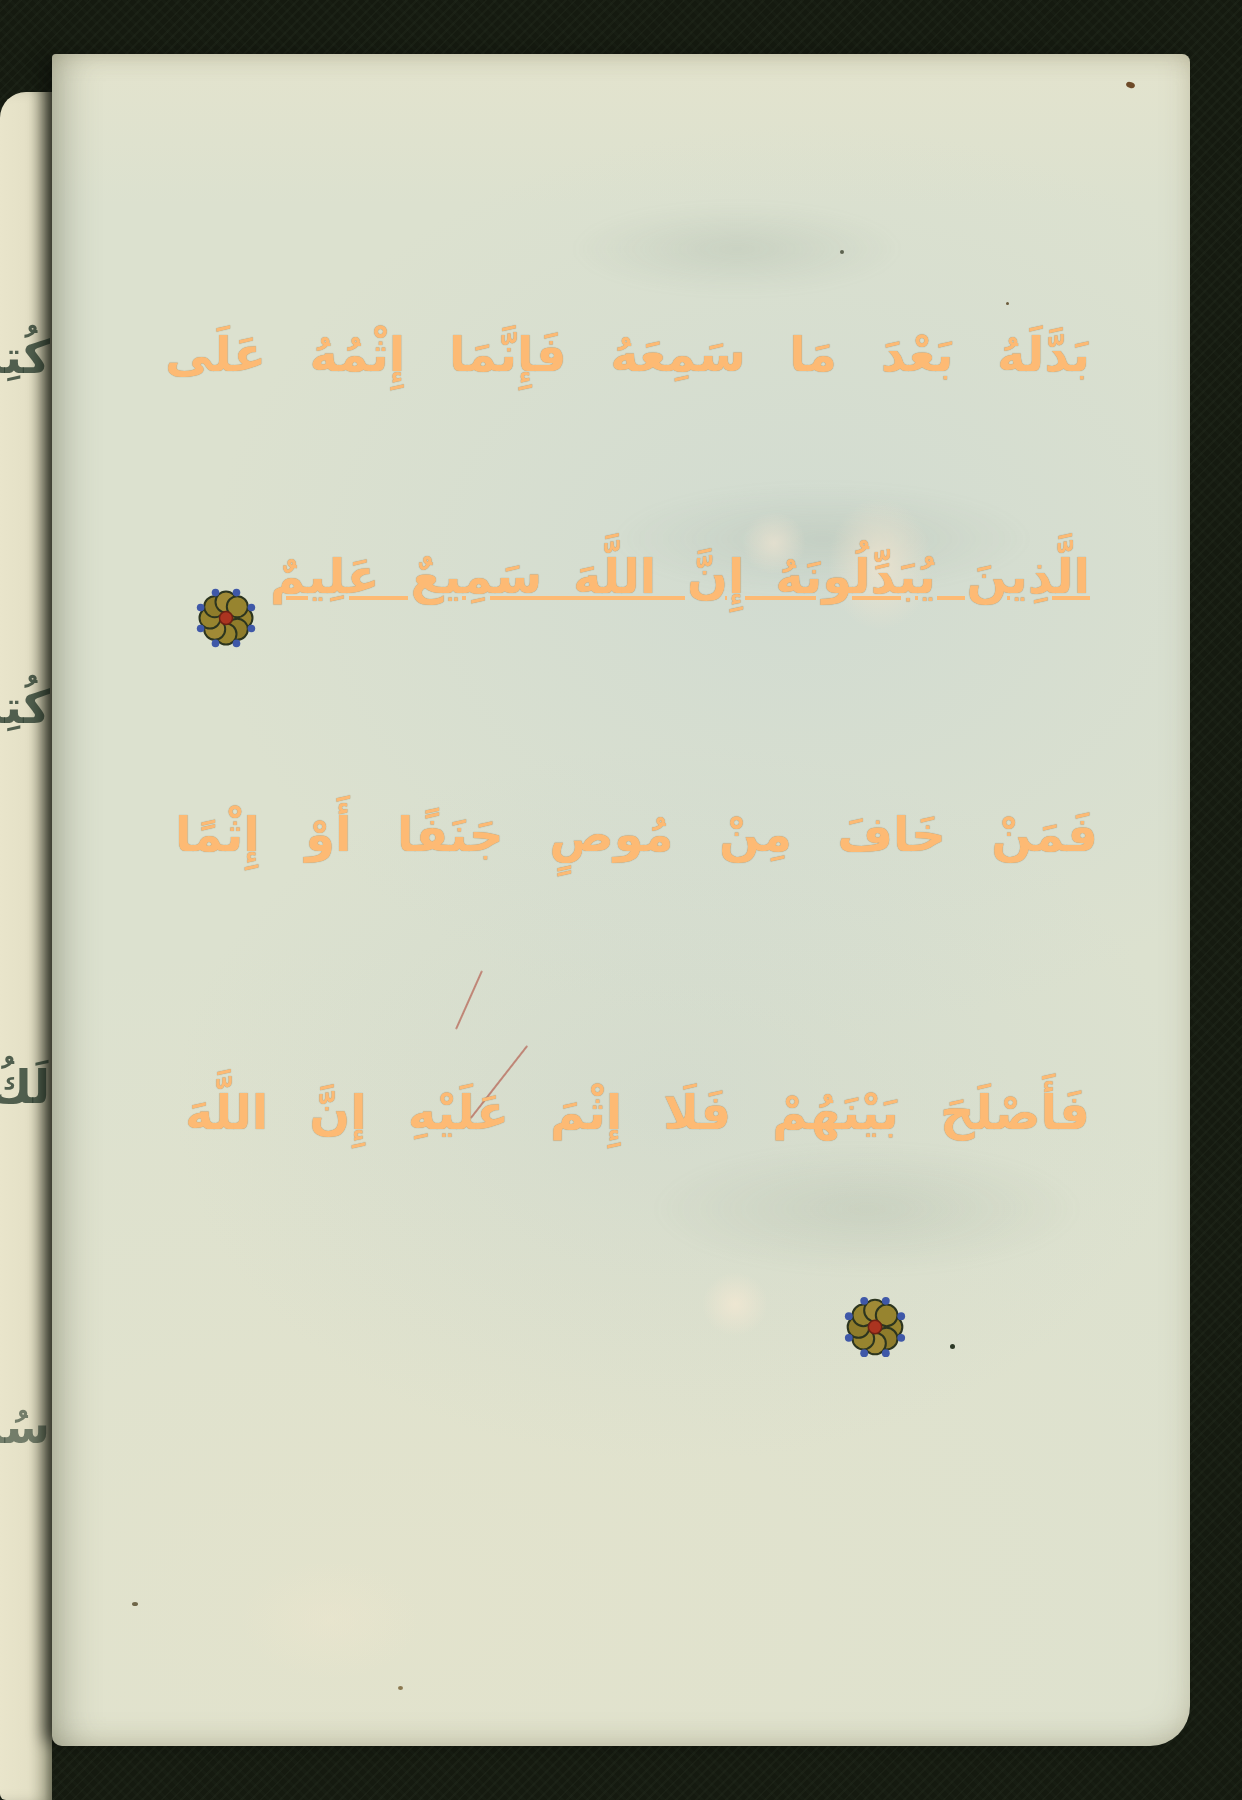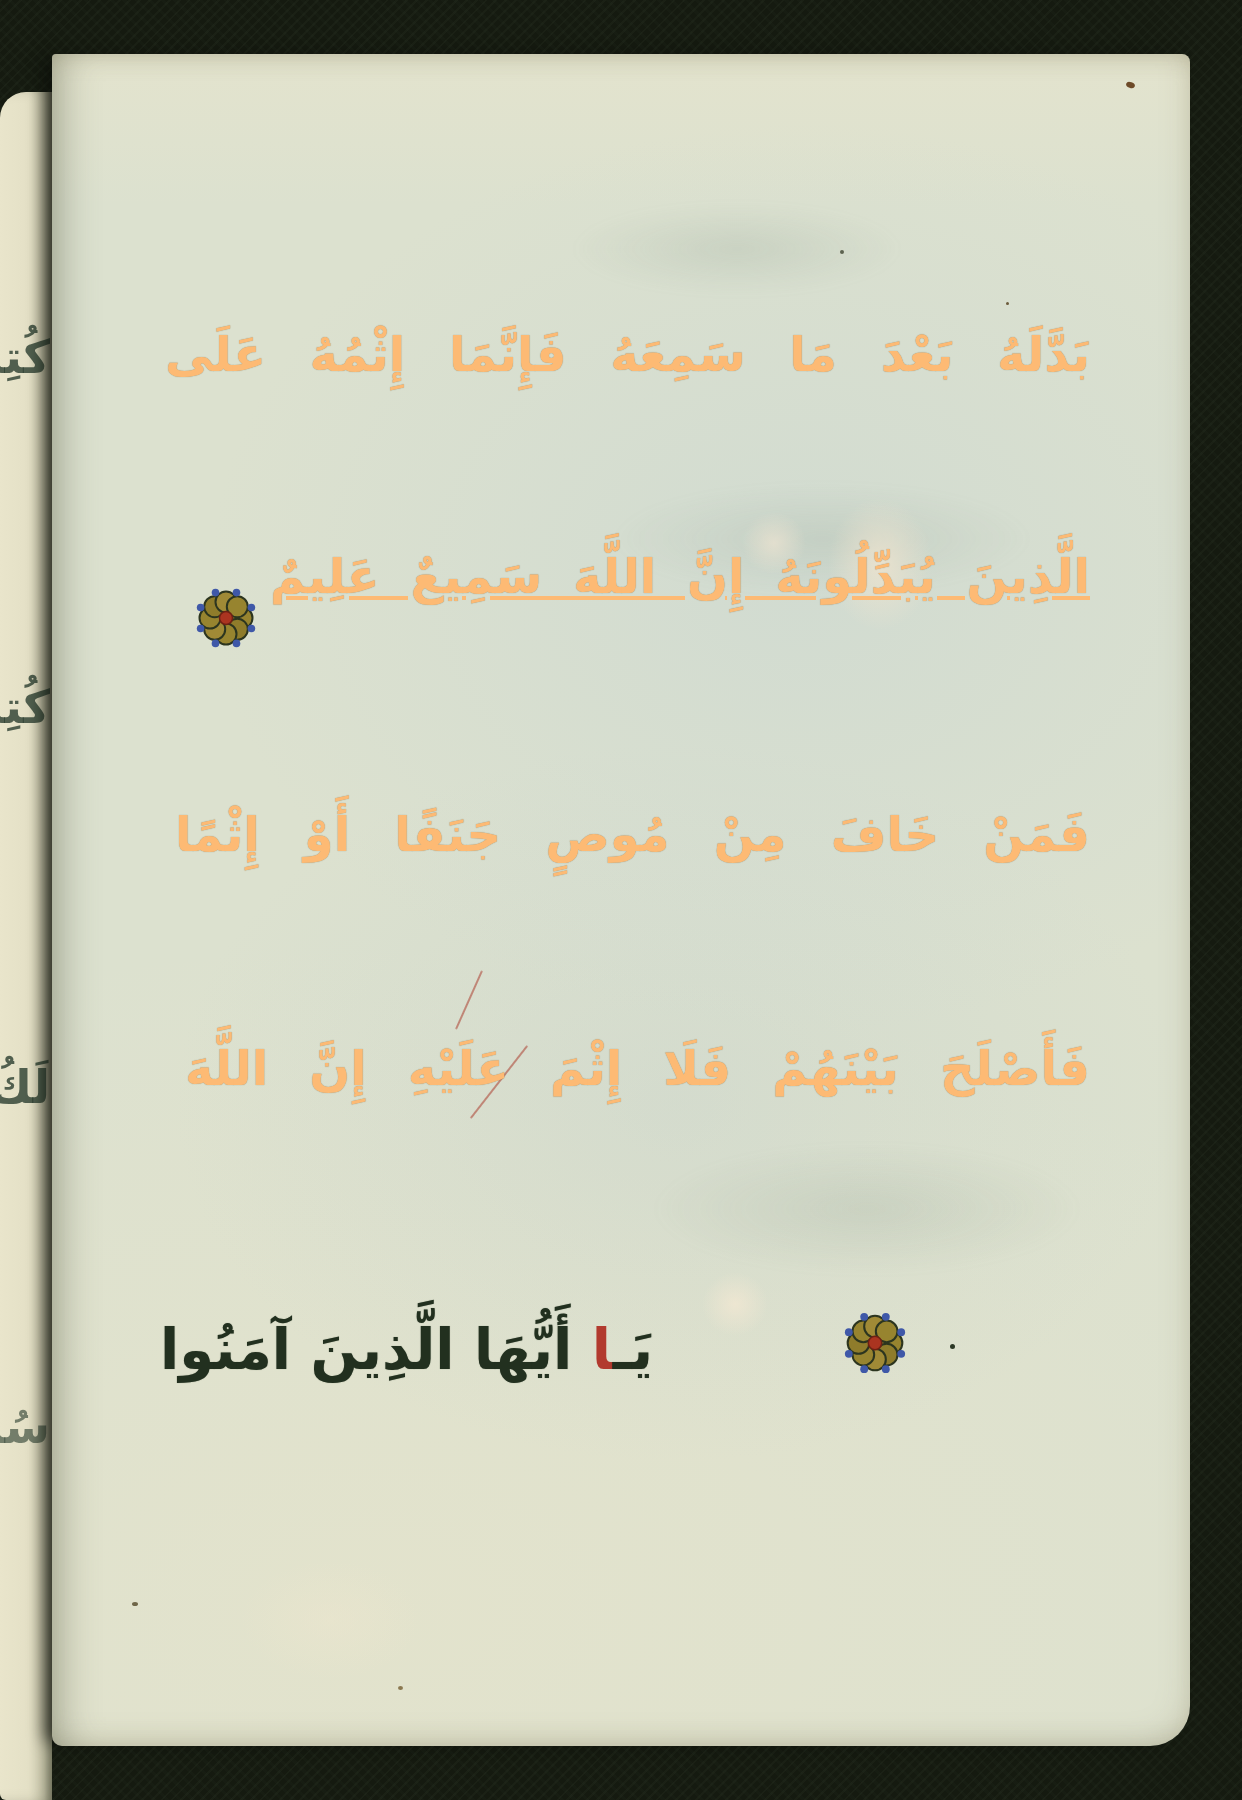--- a/index.html
+++ b/index.html
@@ -81,22 +81,22 @@
   
   .tline{
     position:absolute;direction:rtl;white-space:nowrap;
     font-weight:bold;color:#fdba74;
     text-align:justify;text-align-last:justify;
     font-size:48px;line-height:1.5;
     text-shadow:0 0 1px rgba(34,48,31,.45);
   }
   .l1{left:165px;right:152px;top:318px;}
   .l2{left:270px;right:152px;top:540px;text-decoration:underline;}
-  .l3{left:175px;right:152px;top:798px;}
-  .l4{left:185px;right:152px;top:1032px;}
+  .l3{left:175px;right:144px;top:798px;}
+  .l4{left:185px;right:152px;top:1076px;}
   .l5{
     left:160px;top:1308px;width:748px;
     display:flex;flex-direction:row;direction:rtl;
     justify-content:space-between;align-items:center;
     font-weight:bold;color:#22301f;font-size:56px;line-height:1.5;
     white-space:nowrap;text-shadow:0 0 1px rgba(34,48,31,.45);
     position:absolute;
   }
   .red-alif{color:#b23a2e;text-shadow:none;}
   .rosette{display:block;}
@@ -181,15 +181,13 @@
         <circle cx="42.5" cy="57.4" r="3.8"></circle>
       <circle cx="21.5" cy="57.4" r="3.8"></circle>
         <circle cx="6.6" cy="42.5" r="3.8"></circle>
       <circle cx="6.6" cy="21.5" r="3.8"></circle>
         <circle cx="21.5" cy="6.6" r="3.8"></circle>
       <circle cx="42.5" cy="6.6" r="3.8"></circle>
         <circle cx="57.4" cy="21.5" r="3.8"></circle>
     </g>
     <circle cx="32" cy="32" r="6.5" fill="#ab3420" stroke="#6e2113" stroke-width="1.5"></circle>
   </svg>
-  <span><span>يَـ</span><span class="red-alif">ا</span>
-    <span>أَيُّهَا الَّذِينَ آمَنُوا</span></span>
 </div>
 
 </body></html>

